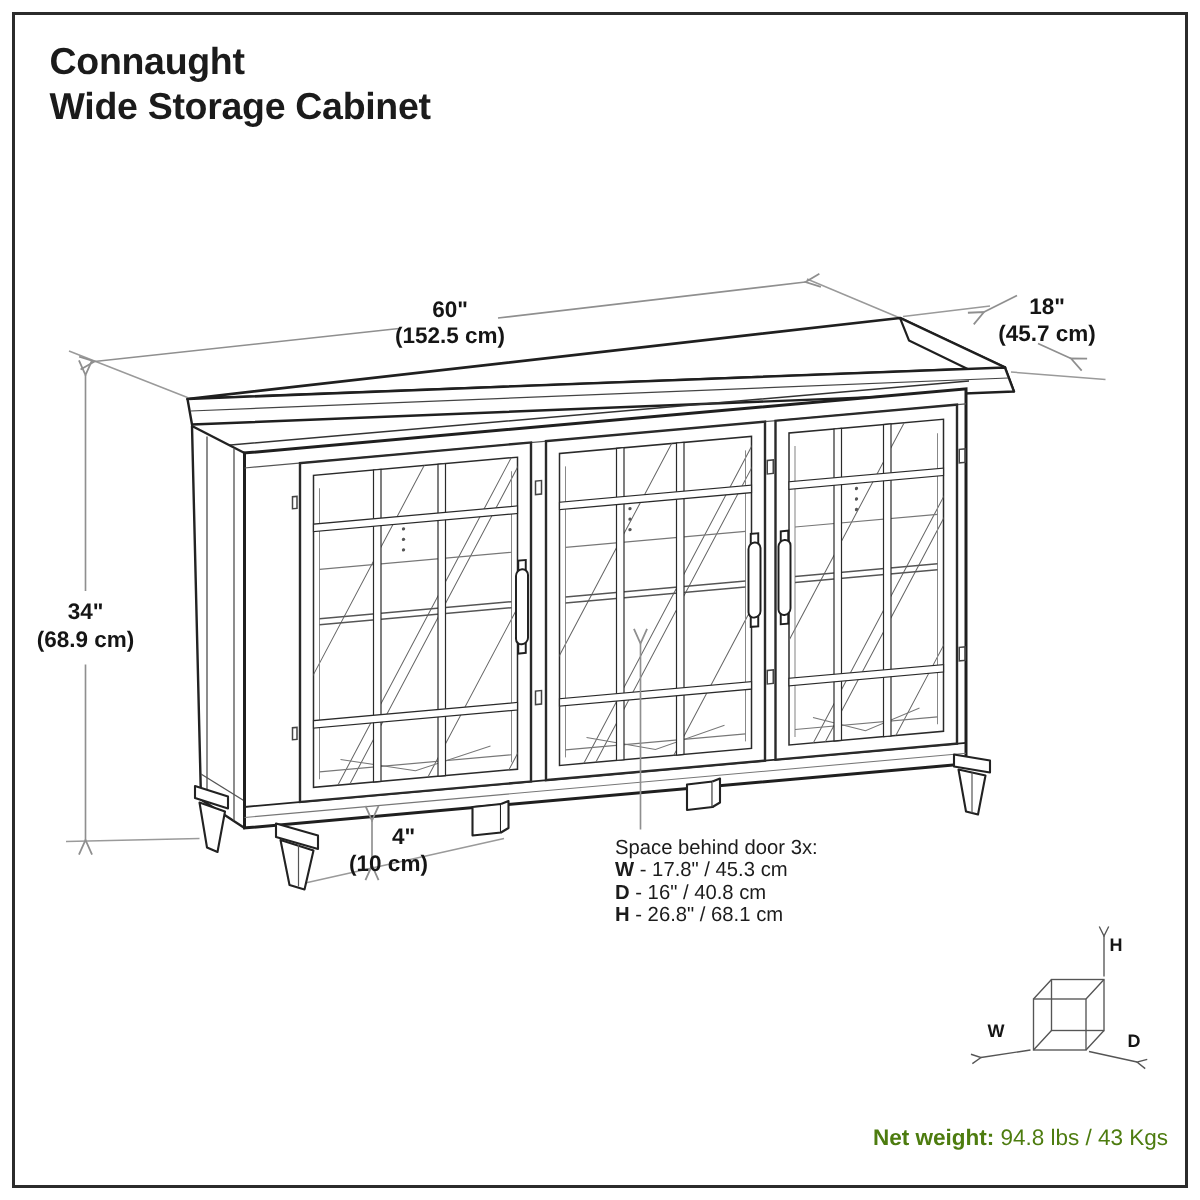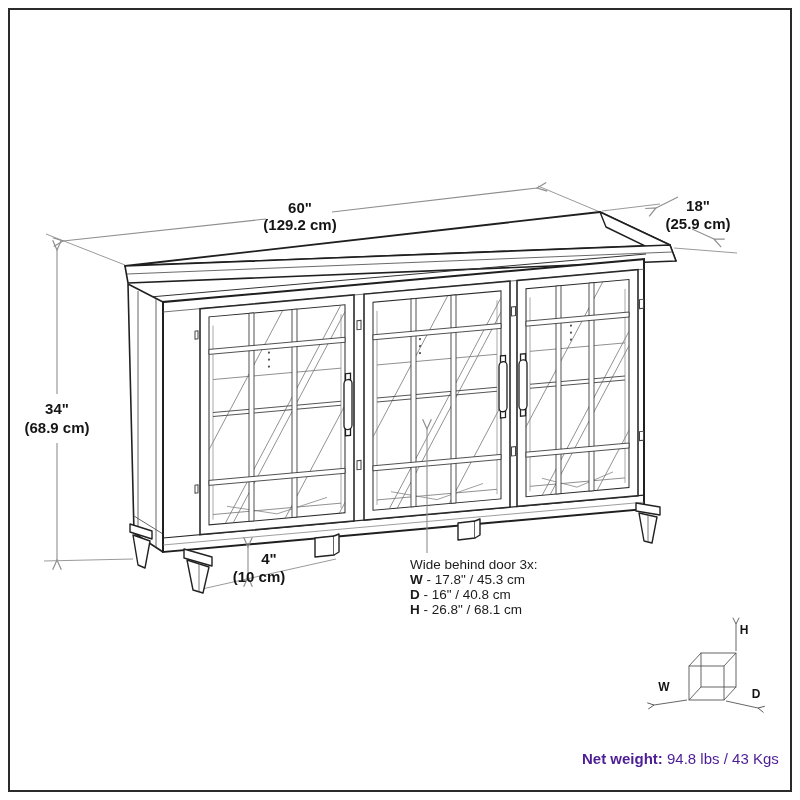--- a/index.html
+++ b/index.html
@@ -8,21 +8,21 @@
   .frame{position:absolute;left:8px;top:8px;right:8px;bottom:8px;border:2px solid #2b2b2b;pointer-events:none;}
   .drawing{position:absolute;left:0;top:0;}
   .title{position:absolute;left:33px;top:26px;font-size:25px;font-weight:800;line-height:30px;
          letter-spacing:-0.2px;color:#1b1b1b;}
   .lbl{position:absolute;transform:translate(-50%,-50%);font-size:15px;font-weight:700;
        color:#151515;white-space:nowrap;text-align:center;}
   .lbl.small{font-size:12px;}
   .space-block{position:absolute;left:410px;top:557px;font-size:13.5px;line-height:15px;
                color:#1c1c1c;white-space:nowrap;}
   .space-block .row b{font-weight:700;}
-  .net{position:absolute;left:582px;top:750px;font-size:15px;white-space:nowrap;color:#4c1d95;}
+  .net{position:absolute;left:582px;top:750px;font-size:15px;white-space:nowrap;color:#4d7c0f;}
   .net b{font-weight:700;}
 </style>
 </head>
 <body>
 
 <div class="canvas">
 
   <svg class="drawing" width="800" height="800" viewBox="0 0 800 800">
     <defs>
       <marker id="dimArr" viewBox="0 0 11 11" refX="1" refY="5.5" markerWidth="12" markerHeight="12" markerUnits="userSpaceOnUse" orient="auto-start-reverse">
@@ -185,35 +185,39 @@
     <g fill="none" stroke="#555" stroke-width="0.9">
       <rect x="689" y="666" width="35" height="34"></rect>
       <rect x="701" y="653" width="35" height="34"></rect>
       <path d="M689 666 L701 653 M724 666 L736 653 M724 700 L736 687 M689 700 L701 687"></path>
       <path d="M736 651 L736 624" marker-end="url(#cubeArr)"></path>
       <path d="M687 700 L654 705" marker-end="url(#cubeArr)"></path>
       <path d="M726 701 L758 708" marker-end="url(#cubeArr)"></path>
     </g>
   </svg>
 
+  <div class="title">
+    <div>Connaught</div>
+    <div>Wide Storage Cabinet</div>
+  </div>
 
   <div class="lbl" style="left:300px;top:207px">60"</div>
-  <div class="lbl" style="left:300px;top:224px">(129.2 cm)</div>
+  <div class="lbl" style="left:300px;top:224px">(152.5 cm)</div>
 
   <div class="lbl" style="left:698px;top:205px">18"</div>
-  <div class="lbl" style="left:698px;top:223px">(25.9 cm)</div>
+  <div class="lbl" style="left:698px;top:223px">(45.7 cm)</div>
 
   <div class="lbl" style="left:57px;top:408px">34"</div>
   <div class="lbl" style="left:57px;top:427px">(68.9 cm)</div>
 
   <div class="lbl" style="left:269px;top:558px">4"</div>
   <div class="lbl" style="left:259px;top:576px">(10 cm)</div>
 
   <div class="space-block">
-    <div>Wide behind door 3x:</div>
+    <div>Space behind door 3x:</div>
     <div class="row"><b>W</b><span> - 17.8" / 45.3 cm</span></div>
     <div class="row"><b>D</b><span> - 16" / 40.8 cm</span></div>
     <div class="row"><b>H</b><span> - 26.8" / 68.1 cm</span></div>
   </div>
 
   <div class="lbl small" style="left:744px;top:630px">H</div>
   <div class="lbl small" style="left:664px;top:687px">W</div>
   <div class="lbl small" style="left:756px;top:694px">D</div>
 
   <div class="net"><b>Net weight:</b><span> 94.8 lbs / 43 Kgs</span></div>

